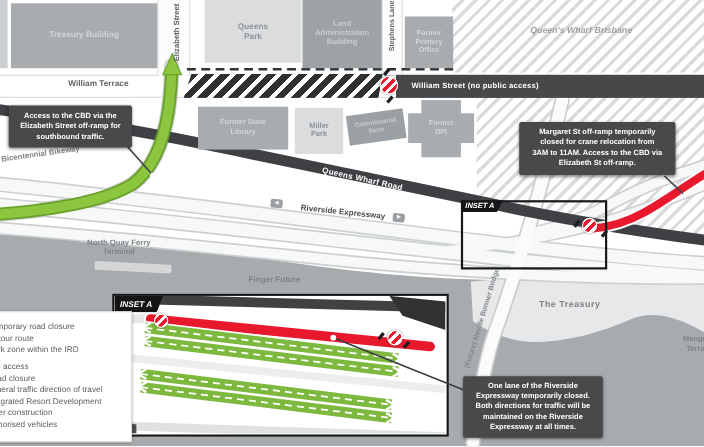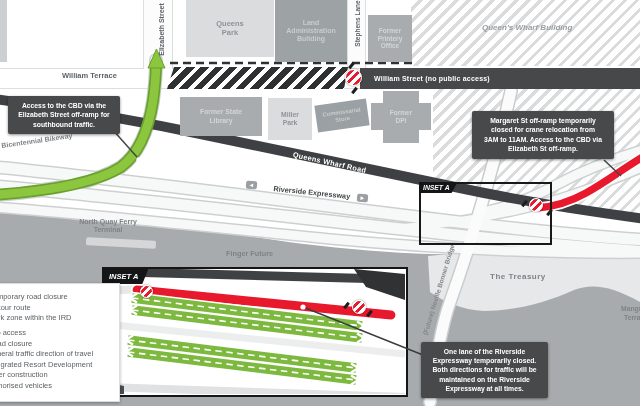--- a/index.html
+++ b/index.html
@@ -109,20 +109,23 @@
       <path d="M646,155 C624,168 606,182 586,193 C568,203 551,207 537,208" stroke="#ffffff" stroke-width="11"></path>
       <path d="M646,155 C624,168 606,182 586,193 C568,203 551,207 537,208" stroke="#e9192d" stroke-width="7.4"></path>
     </g>
     <circle cx="621.5" cy="177.5" r="2.6" fill="#ffffff"></circle>
 
     <line x1="112" y1="129" x2="137" y2="157" stroke="#44464a" stroke-width="1.5"></line>
     <line x1="604" y1="160" x2="621" y2="176" stroke="#44464a" stroke-width="1.5"></line>
   </svg>
 
   <div class="bldg" style="left:0;top:0;width:7px;height:62px;background:#cdd0d2;"></div>
+  <div class="bldg bg-mid" style="left:10px;top:3px;width:133px;height:59px;font-size:7.5px;">
+    <span style="width:66px;">Treasury Building</span>
+    </div>
   <div class="bldg bg-light" style="left:176px;top:0;width:88px;height:57px;font-size:7.5px;margin-left:10px;">
     <span style="width:42px;">Queens Park</span>
     </div>
   <div class="bldg bg-dark" style="left:275px;top:0;width:72px;height:62px;font-size:7px;">
     <span style="width:56px;">Land Administration Building</span>
     </div>
   <div class="bldg bg-mid" style="left:368px;top:15px;width:44px;height:47px;font-size:6.5px;">
     <span style="width:34px;">Former Printery Office</span>
     </div>
   <div class="bldg bg-mid" style="left:180px;top:97px;width:82px;height:39px;font-size:6.8px;">
@@ -139,21 +142,21 @@
     <span style="width:30px;color:#d3d5d6;">Former DPI</span>
     </div>
 
   <div class="lbl" style="left:62px;top:71px;font-size:7.5px;color:#5d6266;">William Terrace</div>
   <div class="wbar-hatch"></div>
   <div class="wbar-dark">William Street (no public access)</div>
 
   <div class="vlbl" style="left:132px;top:26px;width:58px;font-size:7px;">Elizabeth Street</div>
   <div class="vlbl" style="left:329px;top:20px;width:56px;font-size:6.5px;">Stephens Lane</div>
 
-  <div class="lbl" style="left:482px;top:23px;font-size:8px;font-style:italic;color:#9ba0a3;">Queen's Wharf Building</div>
+  <div class="lbl" style="left:482px;top:23px;font-size:8px;font-style:italic;color:#9ba0a3;">Queen's Wharf Brisbane</div>
   <div class="lbl" style="left:1px;top:142px;font-size:7px;transform:rotate(-8deg);transform-origin:left top;">Bicentennial Bikeway</div>
   <div class="lbl" style="left:294px;top:150px;font-size:7.3px;color:#fff;letter-spacing:.3px;transform:rotate(12.5deg);transform-origin:left top;">Queens Wharf Road</div>
   <div class="lbl" style="left:274px;top:184px;font-size:7.3px;color:#45494c;transform:rotate(6deg);transform-origin:left top;">Riverside Expressway</div>
   <div class="dir" style="left:246px;top:181px;transform:rotate(5deg);">◄</div>
   <div class="dir" style="left:357px;top:194px;transform:rotate(5deg);">►</div>
   <div class="lbl" style="left:77px;top:218px;width:62px;font-size:7px;white-space:normal;text-align:center;line-height:1.2;">North Quay Ferry Terminal</div>
   <div class="lbl" style="left:226px;top:249px;font-size:7.3px;">Finger Future</div>
   <div class="lbl" style="left:490px;top:272px;font-size:8px;letter-spacing:.5px;">The Treasury</div>
   <div class="lbl" style="left:381px;top:286px;width:115px;font-size:6.5px;color:#83878a;text-align:center;transform:rotate(-73deg);">(Future) Neville Bonner Bridge</div>
   <div class="lbl" style="left:621px;top:305px;font-size:6.8px;white-space:normal;width:60px;line-height:1.3;">

